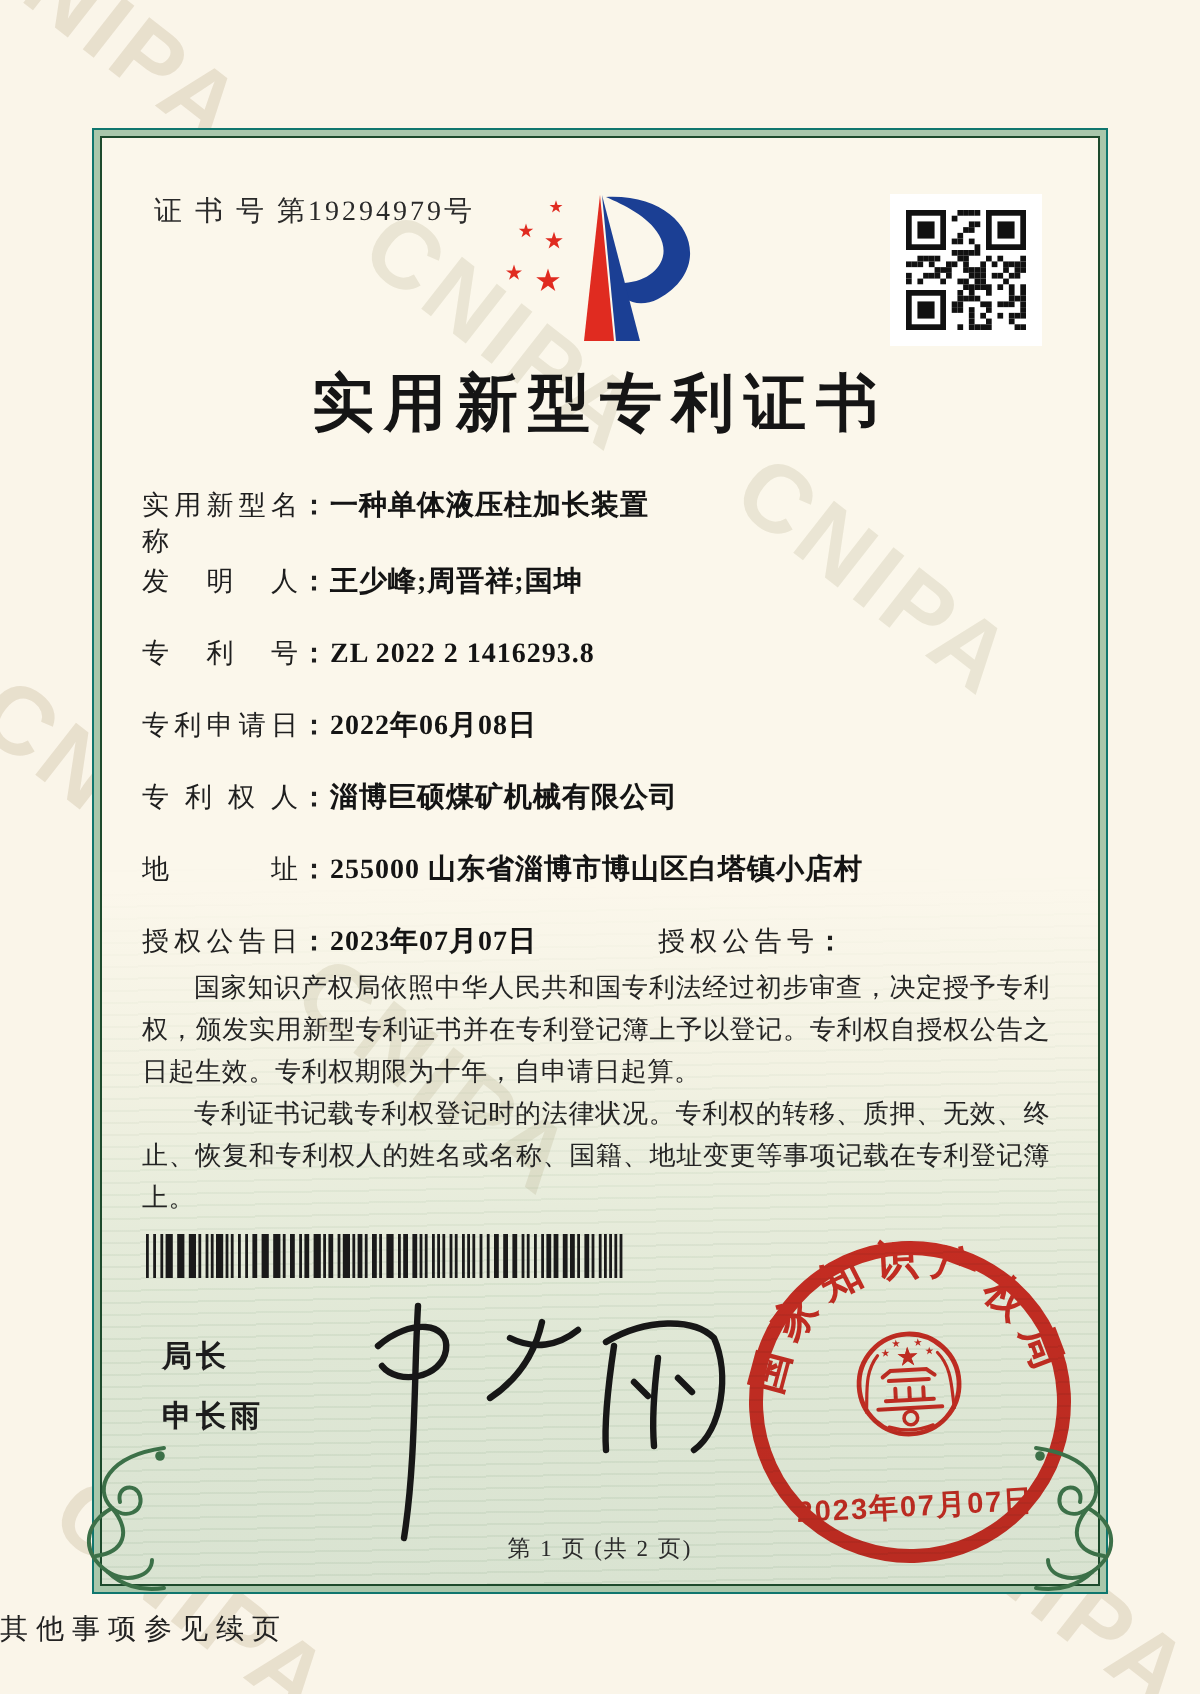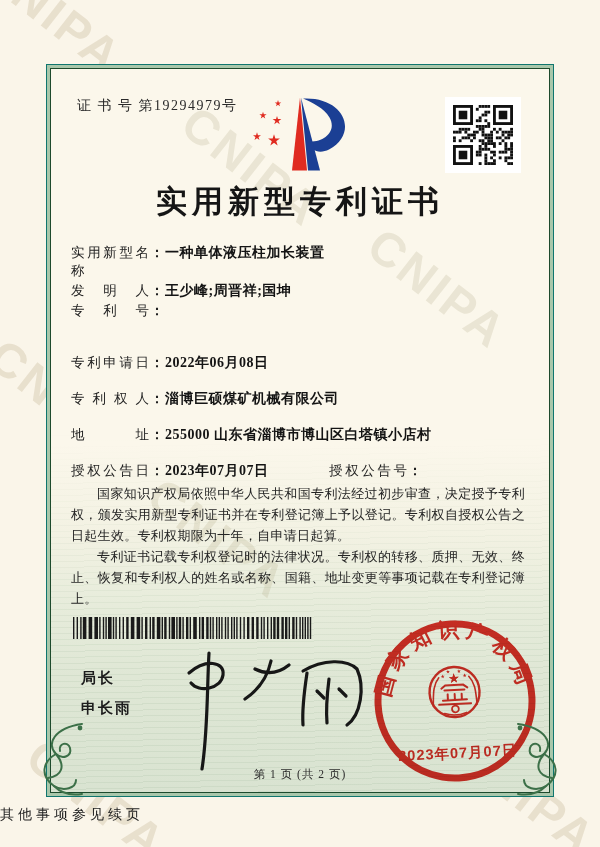--- a/index.html
+++ b/index.html
@@ -238,23 +238,24 @@
       <div class="row" style="top:175px;">
         <span class="lbl">实用新型名称</span>
         <span class="colon">：</span>
         <span class="val">一种单体液压柱加长装置</span>
       </div>
       <div class="row" style="top:213px;">
         <span class="lbl">发明人</span>
         <span class="colon">：</span>
         <span class="val">王少峰;周晋祥;国坤</span>
       </div>
-      <div class="row" style="top:233px;">
+      <div class="row" style="top:249px;justify-content:center;">
         <span class="lbl">专利号</span>
         <span class="colon">：</span>
+        <span class="val">ZL 2022 2 1416293.8</span>
       </div>
       <div class="row" style="top:285px;">
         <span class="lbl">专利申请日</span>
         <span class="colon">：</span>
         <span class="val">2022年06月08日</span>
       </div>
       <div class="row" style="top:321px;">
         <span class="lbl">专利权人</span>
         <span class="colon">：</span>
         <span class="val">淄博巨硕煤矿机械有限公司</span>

